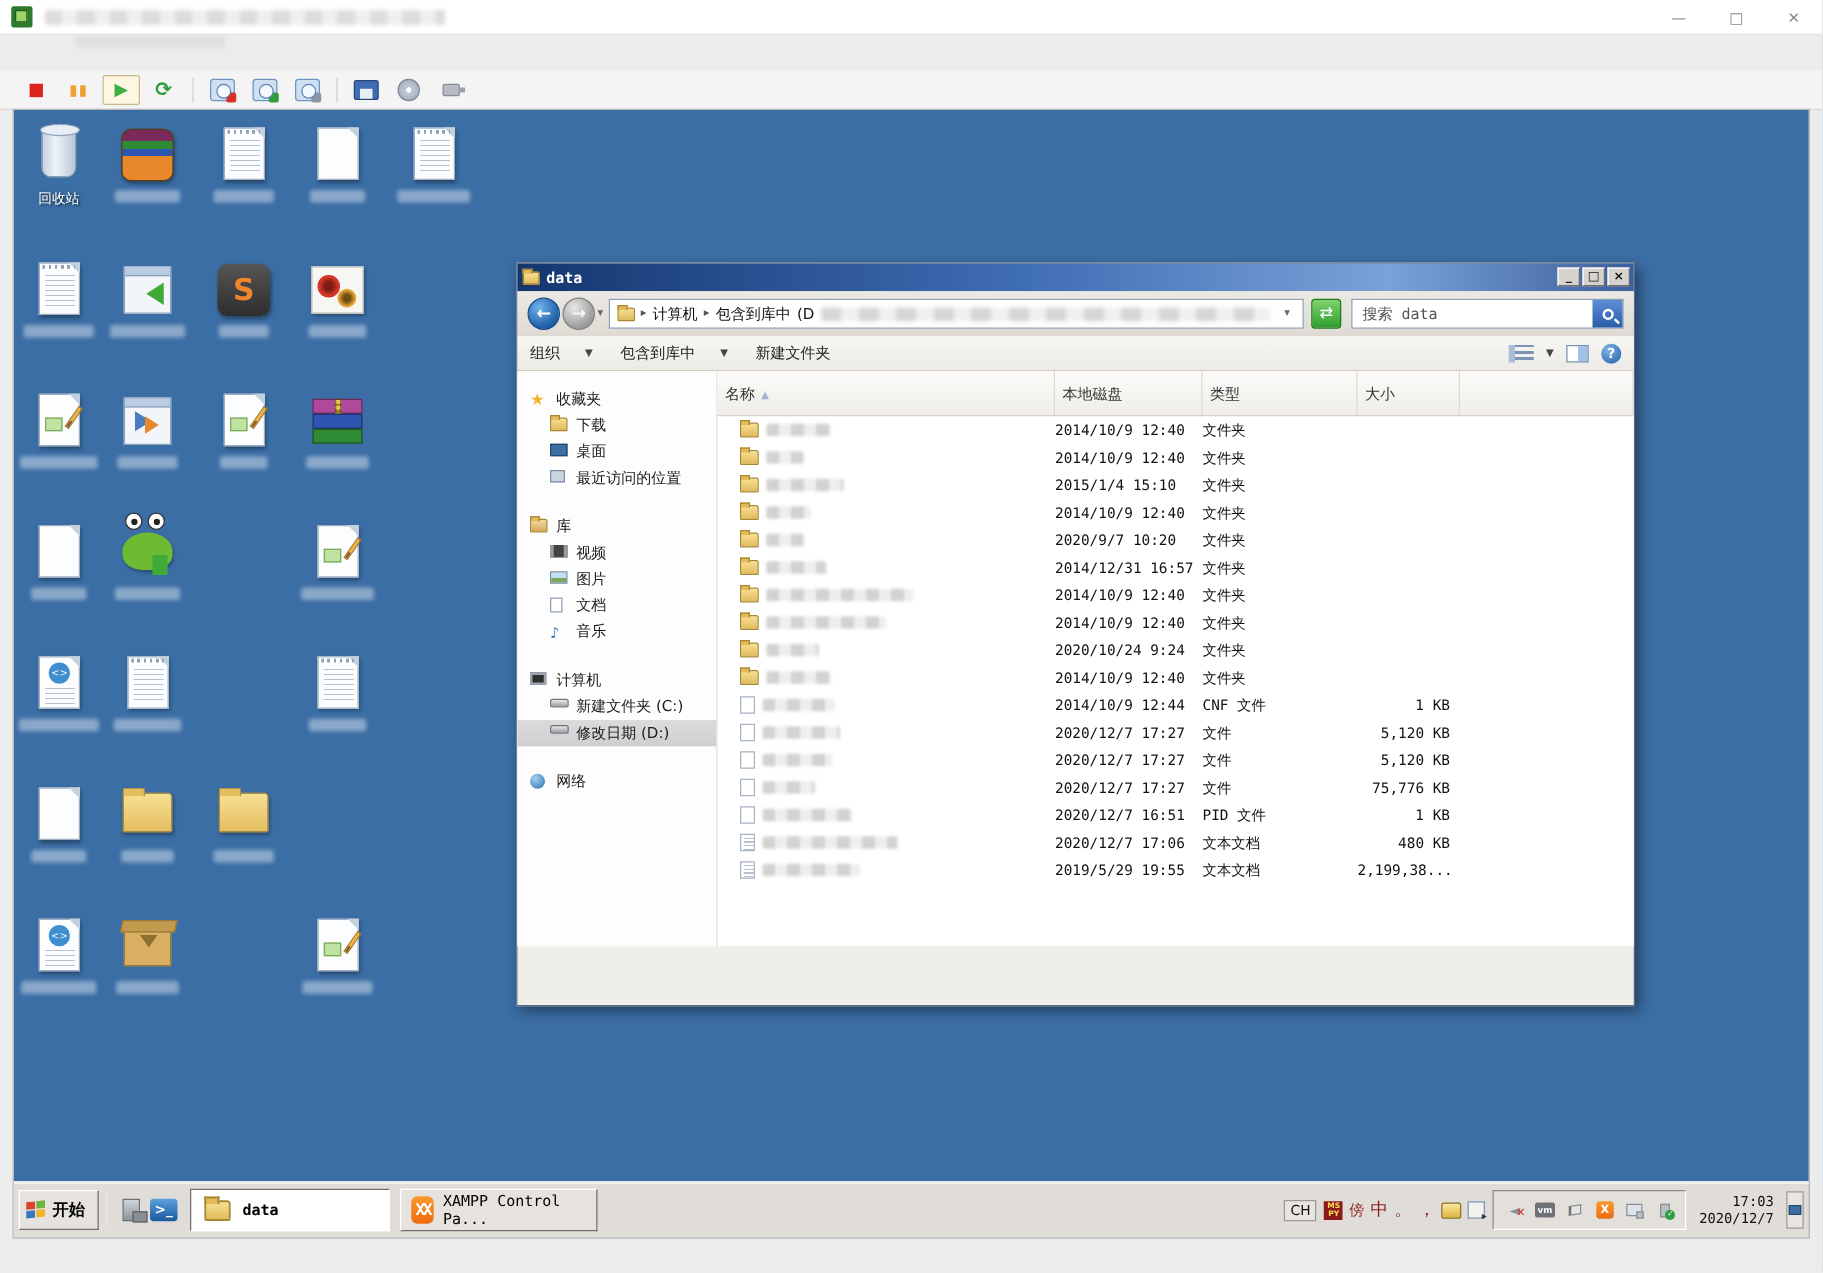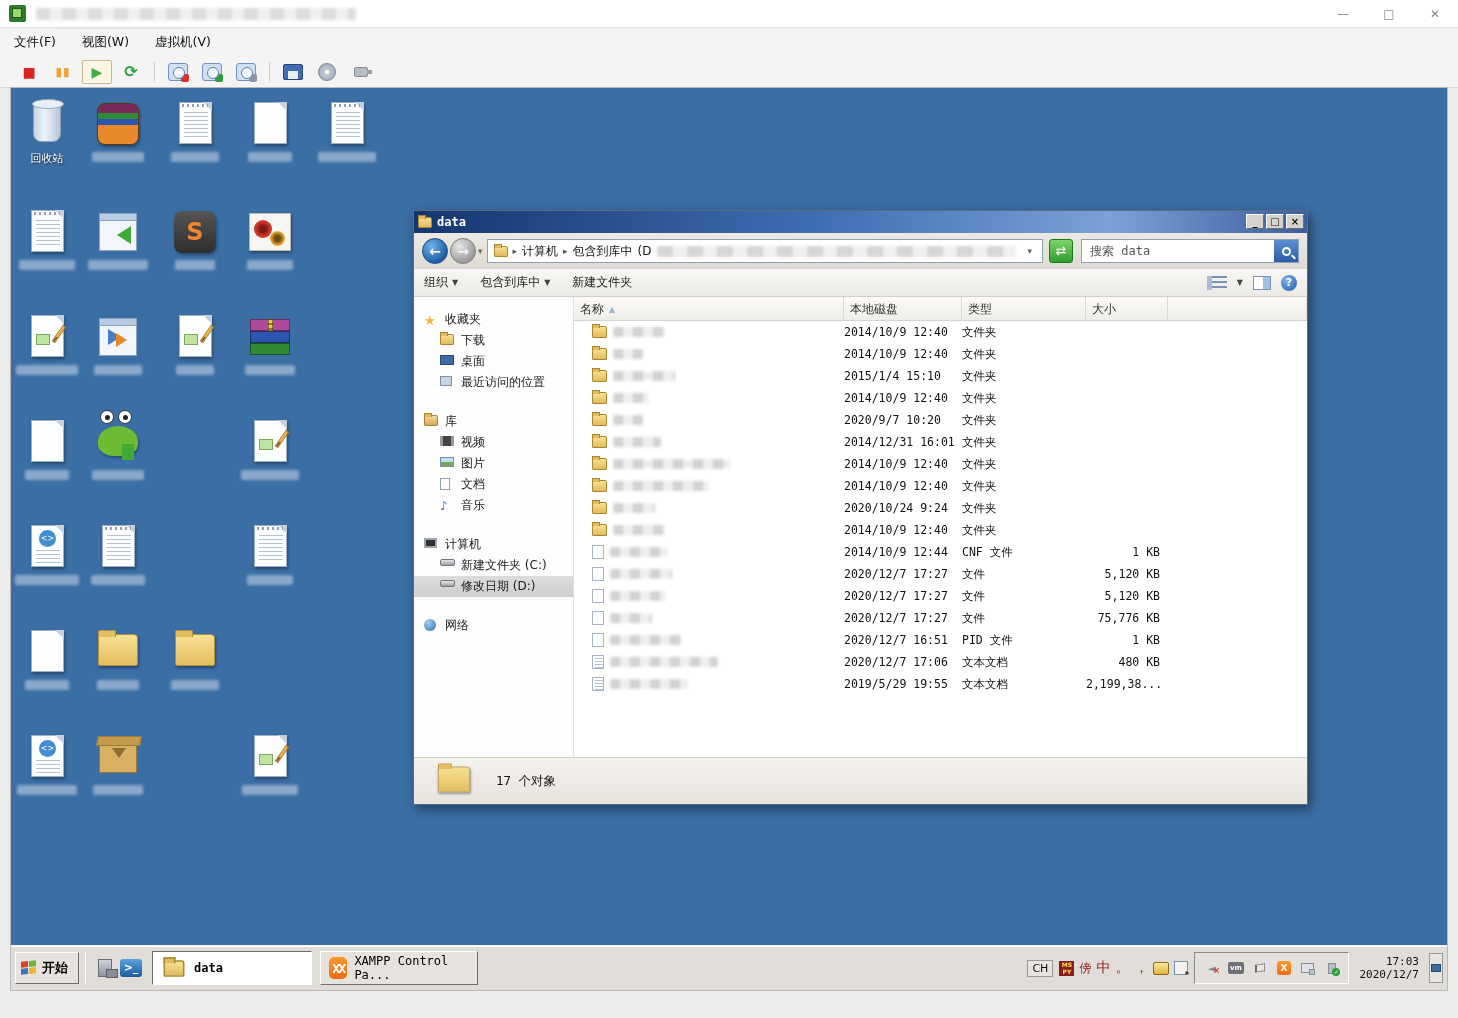--- a/index.html
+++ b/index.html
@@ -80,35 +80,35 @@
   .nav-drop { font-size:9px; color:#666; margin:0 4px 0 2px; }
   .addr-field { height:24px; background:#fff; border:1px solid #8fa0b4; display:flex; align-items:center; padding:0 6px; gap:5px; flex:1; margin-right:6px; font-size:12px; color:#111; }
   .crumb-sep { font-size:9px; color:#555; }
   .addr-redact { flex:1; height:11px; background:repeating-linear-gradient(90deg,#d6d6d6 0 16px,#f0f0f0 16px 30px); filter:blur(1.6px); border-radius:2px; margin-right:4px; }
   .refresh-btn { width:24px; height:24px; background:linear-gradient(#7ed36a,#2f9e2f); border:1px solid #1c7a1c; border-radius:3px; color:#fff; font-size:13px; text-align:center; line-height:22px; margin-right:8px; }
   .search-field { width:218px; height:24px; background:#fff; border:1px solid #8fa0b4; display:flex; align-items:center; font-size:12px; color:#555; padding-left:8px; font-family:"DejaVu Sans Mono", monospace; }
   .search-btn { margin-left:auto; width:24px; height:22px; background:linear-gradient(#5c8fd6,#2a5da8); display:flex; align-items:center; justify-content:center; }
   .mag { width:9px; height:9px; border:2px solid #fff; border-radius:50%; position:relative; }
   .mag:after { content:''; position:absolute; left:7px; top:7px; width:5px; height:2px; background:#fff; transform:rotate(45deg); }
   .ex-cmdbar { position:absolute; left:0; top:58px; right:0; height:28px; background:linear-gradient(#f8f7f5,#eceae5); border-bottom:1px solid #d3cfc7; display:flex; align-items:center; padding:0 10px; font-size:12px; color:#222; }
-  .cmd { margin-right:22px; display:flex; align-items:center; gap:4px; }
+  .cmd { margin-right:22px; display:flex; align-items:center; gap:20px; }
   .cmd .dd { font-size:8px; color:#444; }
   .cmd-right { margin-left:auto; display:flex; align-items:center; gap:10px; }
   .views-ic { width:20px; height:14px; background:repeating-linear-gradient(#7b93b4 0 2px,transparent 2px 5px); border-left:5px solid #a8bcd6; }
   .pane-ic { width:18px; height:14px; border:1px solid #7b93b4; background:linear-gradient(90deg,#fff 55%,#9fc1e6 55%); }
   .help-ic { width:16px; height:16px; border-radius:50%; background:radial-gradient(circle at 35% 30%,#7fb4e8,#1d5ca6); color:#fff; font-size:11px; font-weight:bold; text-align:center; line-height:16px; }
   .ex-body { position:absolute; left:0; top:86px; right:0; bottom:47px; background:#fff; display:flex; }
   .ex-side { width:160px; border-right:1px solid #e2e0da; padding-top:12px; font-size:12px; color:#1a1a1a; position:relative; background:#fdfdfd; }
   .side-row { height:21px; display:flex; align-items:center; gap:6px; padding-left:10px; }
   .side-row.child { padding-left:26px; }
   .side-row.sel { background:linear-gradient(#dcdcdc,#cfcfcf); }
   .side-gap { height:18px; }
   .s-ic { width:15px; height:13px; display:inline-block; position:relative; flex:0 0 15px; }
   .ex-list { flex:1; position:relative; font-size:12px; }
-  .lhead { display:grid; grid-template-columns:270px 118px 124px 82px 1fr; height:24px; background:linear-gradient(#fcfbfa,#efede8); border-bottom:1px solid #d8d4cc; color:#333; }
+  .lhead { display:grid; grid-template-columns:270px 118px 124px 82px 1fr; height:36px; background:linear-gradient(#fcfbfa,#efede8); border-bottom:1px solid #d8d4cc; color:#333; }
   .lhead div { border-right:1px solid #ddd9d1; padding:2px 6px 0; font-size:12px; display:flex; gap:5px; align-items:center; }
   .sort-caret { color:#9fb6d2; font-size:8px; }
   .frow { display:grid; grid-template-columns:270px 118px 124px 82px 1fr; height:22px; align-items:center; font-family:"DejaVu Sans Mono", monospace; font-size:11.5px; color:#111; }
   .frow .name { display:flex; align-items:center; gap:6px; padding-left:18px; }
   .frow .size { text-align:right; padding-right:8px; }
   .fredact { height:10px; background:repeating-linear-gradient(90deg,#cbcbcb 0 10px,#ececec 10px 20px); filter:blur(1.4px); border-radius:2px; opacity:.85; }
   .fi-folder { width:15px; height:12px; background:linear-gradient(#f7e194,#e2ba5c); border:1px solid #a8882f; border-radius:1px 2px 1px 1px; position:relative; flex:0 0 15px; }
   .fi-folder:before { content:''; position:absolute; left:-1px; top:-3px; width:6px; height:3px; background:#e2ba5c; border:1px solid #a8882f; border-bottom:none; }
   .fi-file { width:12px; height:14px; background:#fff; border:1px solid #a7b4c4; flex:0 0 12px; position:relative; }
   .fi-text { width:12px; height:14px; background:#fff; border:1px solid #a7b4c4; flex:0 0 12px; background-image:repeating-linear-gradient(#b6c2d0 0 1px,transparent 1px 3px); background-size:8px 10px; background-position:2px 2px; background-repeat:no-repeat; }
@@ -149,25 +149,20 @@
     <div class="app-logo"></div>
     <div class="app-title-redact"></div>
     <div class="win-controls">
       <div class="win-btn">—</div>
       <div class="win-btn">□</div>
       <div class="win-btn">✕</div>
     </div>
   </div>
   <div class="app-title-redact2"></div>
 
-  <div class="menubar" id="menubar">
-      <div>文件(F)</div>
-      <div>视图(W)</div>
-      <div>虚拟机(V)</div>
-    </div>
 
   <div class="toolbar" id="app-toolbar">
       <div class="tb-ic">
         <span style="color:#dd2222;font-size:14px;">■</span>
       </div>
       <div class="tb-ic">
         <span style="color:#f0a030;font-size:12px;letter-spacing:1px;font-weight:bold;">▮▮</span>
       </div>
       <div class="tb-ic pressed">
         <span style="color:#3cb043;font-size:14px;">▶</span>
@@ -634,21 +629,21 @@
                   <div>2020/9/7 10:20</div>
                   <div>文件夹</div>
                   <div class="size"></div>
                   <div></div>
                 </div>
                 <div class="frow">
                   <div class="name">
                     <span class="fi-folder"></span>
                     <span class="fredact" style="width:48px;"></span>
                   </div>
-                  <div>2014/12/31 16:01</div>
+                  <div>2014/12/31 16:57</div>
                   <div>文件夹</div>
                   <div class="size"></div>
                   <div></div>
                 </div>
                 <div class="frow">
                   <div class="name">
                     <span class="fi-folder"></span>
                     <span class="fredact" style="width:118px;"></span>
                   </div>
                   <div>2014/10/9 12:40</div>
@@ -753,26 +748,20 @@
                   </div>
                   <div>2019/5/29 19:55</div>
                   <div>文本文档</div>
                   <div class="size">2,199,38...</div>
                   <div></div>
                 </div>
               </div>
           </div>
         </div>
 
-        <div class="ex-status">
-          <div class="status-folder">
-              <div class="folder-lg"></div>
-            </div>
-          <div class="txt">17 个对象</div>
-        </div>
       </div>
 
       <div class="taskbar">
         <div class="start-btn">
           <div class="winflag">
             <i style="background:#e0402a"></i>
               <i style="background:#6cb33f"></i>
               <i style="background:#3b76c0"></i>
               <i style="background:#f2b42c"></i>
           </div>

